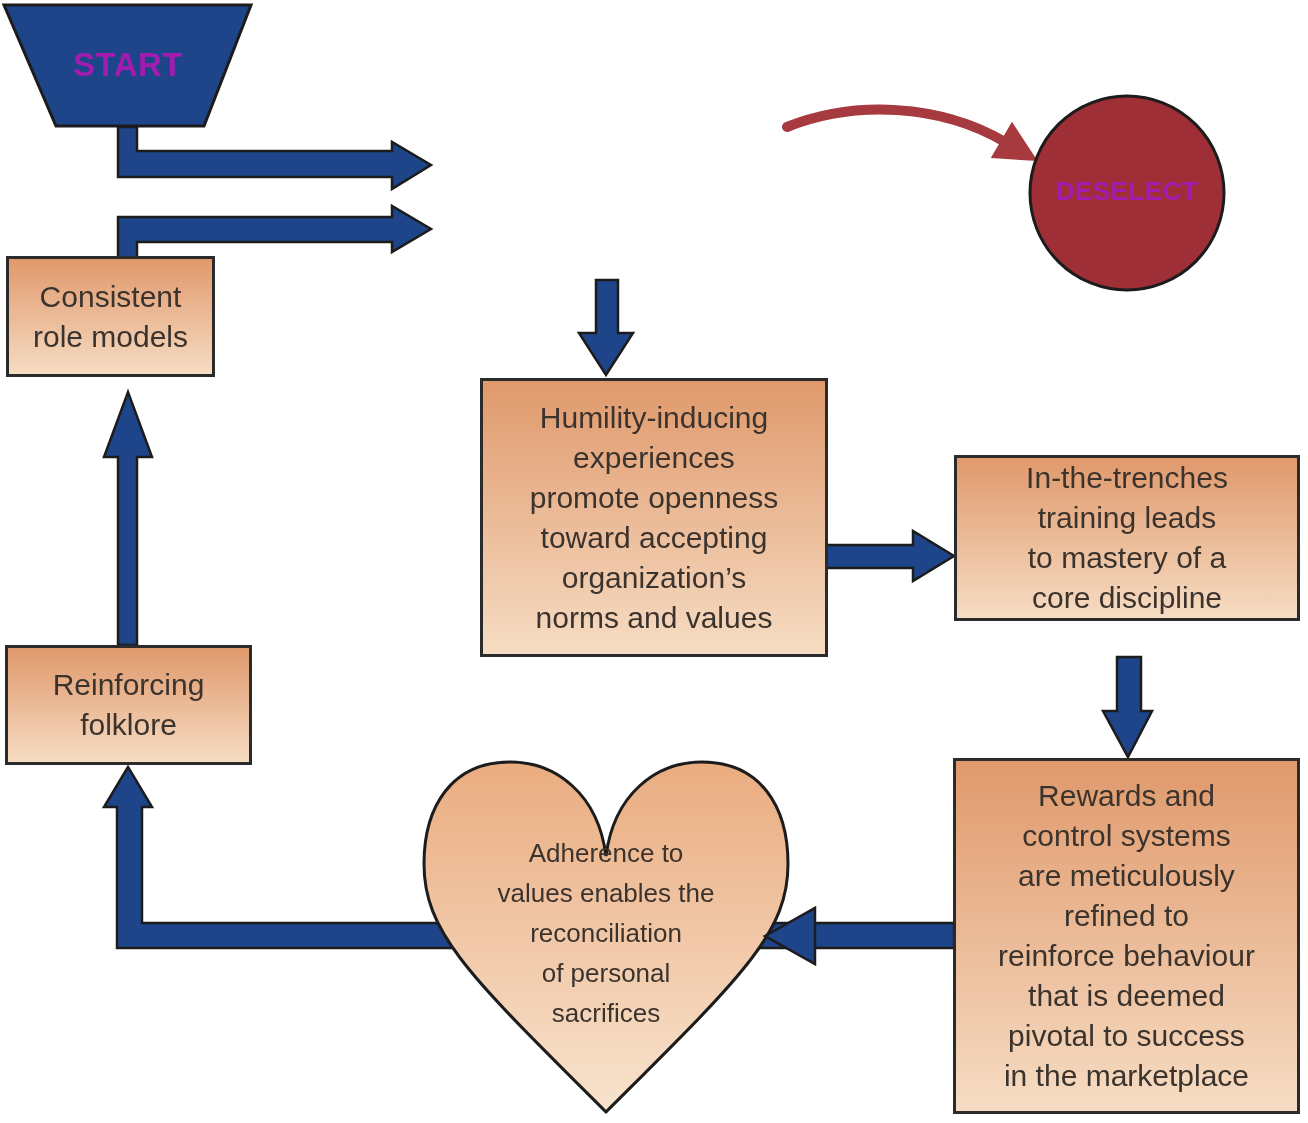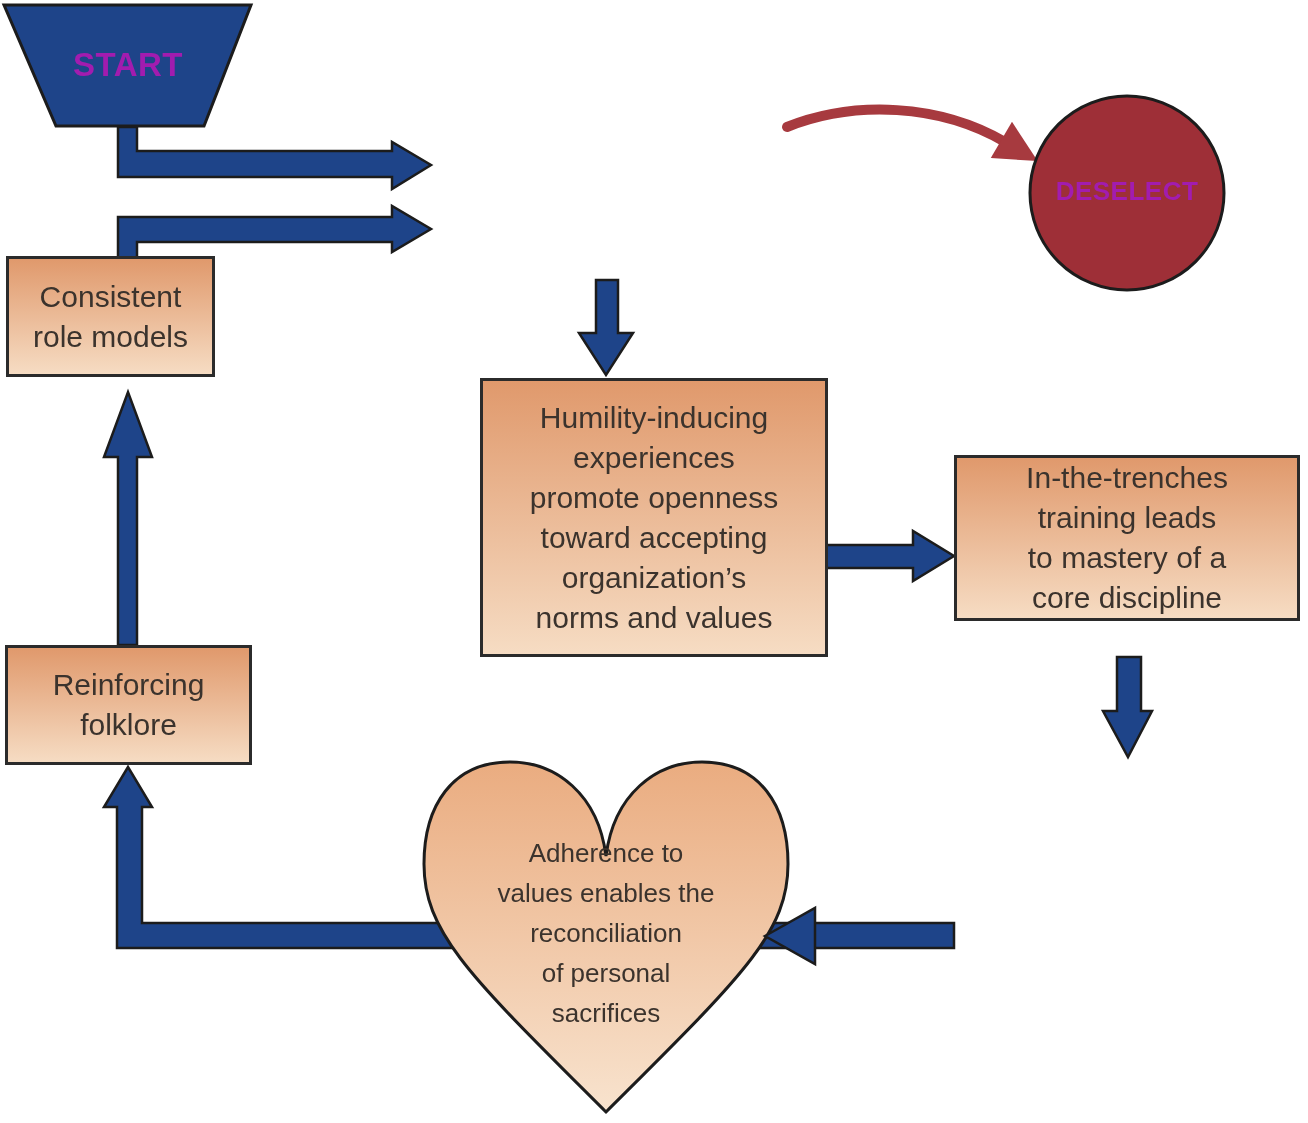--- a/index.html
+++ b/index.html
@@ -101,20 +101,28 @@
 promote openness
 toward accepting
 organization’s
 norms and values</div>
 
   <div class="node" style="left:954px;top:455px;width:346px;height:166px;">In-the-trenches
 training leads
 to mastery of a
 core discipline</div>
 
+  <div class="node" style="left:953px;top:758px;width:347px;height:356px;">Rewards and
+control systems
+are meticulously
+refined to
+reinforce behaviour
+that is deemed
+pivotal to success
+in the marketplace</div>
 
   <div class="node" style="left:5px;top:645px;width:247px;height:120px;">Reinforcing
 folklore</div>
 
   <div class="floating-label start-label" style="left:28px;top:46px;width:200px;">START</div>
 
   <div class="floating-label deselect-label" style="left:1027px;top:176px;width:200px;">DESELECT</div>
 
   <div class="floating-label heart-label" style="left:426px;top:833px;width:360px;">Adherence to
 values enables the

